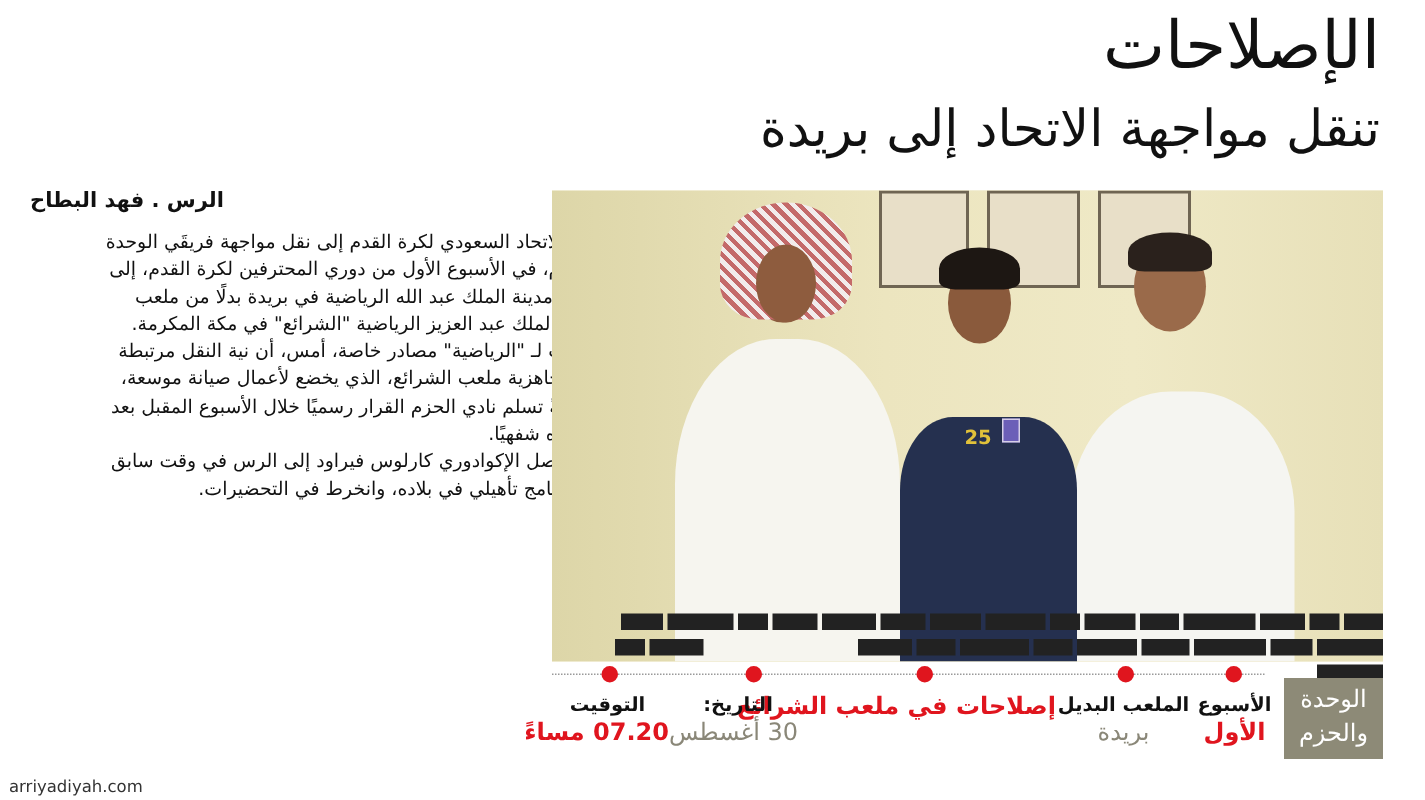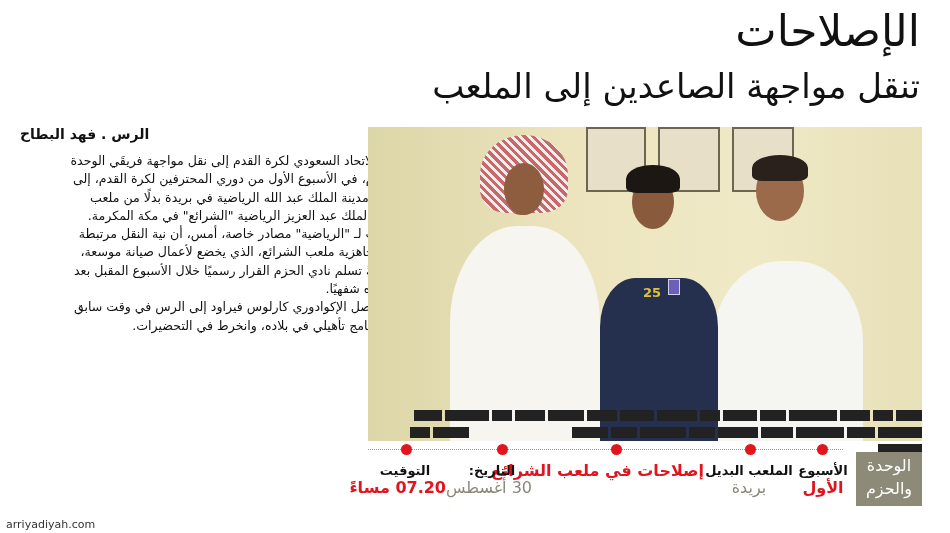--- a/index.html
+++ b/index.html
@@ -24,21 +24,21 @@
   .info .val{font-size:16px;line-height:17px;font-weight:bold;}
   .val.red{color:#e0151e;}
   .val.gray{color:#8a8778;font-weight:normal;}
   .teams-box{position:absolute;left:856px;top:452px;width:66px;height:54px;background:#8d8a77;color:#fff;direction:rtl;text-align:center;font-size:16px;line-height:23px;padding-top:2px;box-sizing:border-box;}
   .watermark{position:absolute;left:6px;top:518px;font-size:11px;color:#333;}
 </style>
 </head>
 <body>
 
 <div class="kicker">الإصلاحات</div>
-<div class="headline">تنقل مواجهة الصاعدين إلى الملعب</div>
+<div class="headline">تنقل مواجهة الاتحاد إلى بريدة</div>
 
 <div class="byline">الرس . فهد البطاح</div>
 
 <div class="body-text">
   <p>يتُّجه الاتحاد السعودي لكرة القدم إلى نقل مواجهة فريقَي الوحدة والحزم، في الأسبوع الأول من دوري المحترفين لكرة القدم، إلى ملعب مدينة الملك عبد الله الرياضية في بريدة بدلًا من ملعب مدينة الملك عبد العزيز الرياضية "الشرائع" في مكة المكرمة.</p>
   <p>وذكرت لـ "الرياضية" مصادر خاصة، أمس، أن نية النقل مرتبطة بعدم جاهزية ملعب الشرائع، الذي يخضع لأعمال صيانة موسعة، متوقعةً تسلم نادي الحزم القرار رسميًا خلال الأسبوع المقبل بعد إخطاره شفهيًا.</p>
   <p>فيما وصل الإكوادوري كارلوس فيراود إلى الرس في وقت سابق بعد برنامج تأهيلي في بلاده، وانخرط في التحضيرات.</p>
 </div>
 
 <div class="photo" title="three men posing in an office, player in navy jersey number 25 shaking hands">

